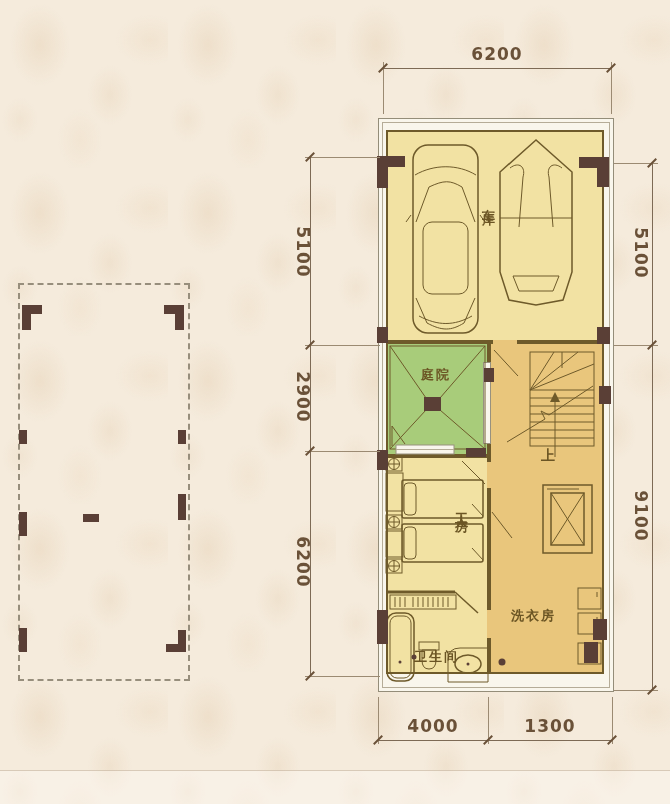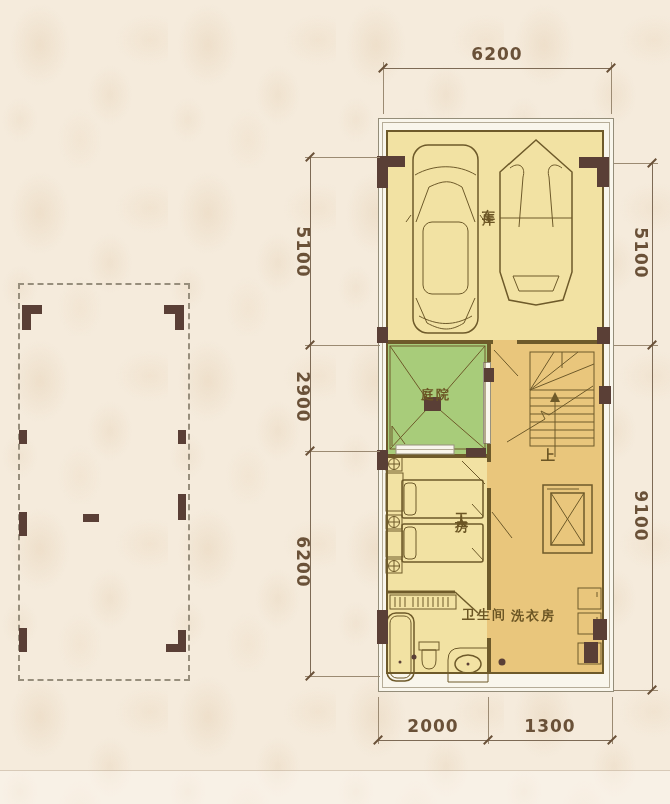--- a/index.html
+++ b/index.html
@@ -195,23 +195,23 @@
   <div class="col" style="left:377px;top:327px;width:11px;height:16px;"></div>
   <div class="col" style="left:597px;top:327px;width:13px;height:17px;"></div>
   <div class="col" style="left:599px;top:386px;width:12px;height:18px;"></div>
   <div class="col" style="left:377px;top:450px;width:11px;height:20px;"></div>
   <div class="col" style="left:377px;top:610px;width:11px;height:34px;"></div>
   <div class="col" style="left:484px;top:368px;width:10px;height:14px;"></div>
   <div class="col" style="left:466px;top:448px;width:20px;height:9px;"></div>
   <div class="col" style="left:584px;top:642px;width:14px;height:21px;"></div>
 
   <div class="room-label v-label" style="left:480px;top:198px;">车库</div>
-  <div class="room-label h-label" style="left:421px;top:388px;">庭院</div>
+  <div class="room-label h-label" style="left:421px;top:368px;">庭院</div>
   <div class="room-label v-label" style="left:453px;top:502px;">工人房</div>
-  <div class="room-label h-label" style="left:414px;top:608px;margin-left:48px;">卫生间</div>
+  <div class="room-label h-label" style="left:414px;top:650px;">卫生间</div>
   <div class="room-label h-label" style="left:511px;top:609px;">洗衣房</div>
   <div class="room-label" style="left:541px;top:447px;font-size:14px;">上</div>
 
   <div class="dim-line" style="left:383px;top:68px;width:228px;height:1px;"></div>
   <div class="ext-line" style="left:383px;top:62px;width:1px;height:52px;"></div>
   <div class="ext-line" style="left:611px;top:62px;width:1px;height:52px;"></div>
   <div class="tick" style="left:377px;top:67px;"></div>
   <div class="tick" style="left:605px;top:67px;"></div>
   <div class="dim-text" style="left:471px;top:44px;">6200</div>
 
@@ -238,16 +238,16 @@
   <div class="dim-text rot" style="left:615px;top:243px;">5100</div>
   <div class="dim-text rot" style="left:615px;top:506px;">9100</div>
 
   <div class="dim-line" style="left:378px;top:740px;width:234px;height:1px;"></div>
   <div class="ext-line" style="left:378px;top:697px;width:1px;height:47px;"></div>
   <div class="ext-line" style="left:488px;top:697px;width:1px;height:47px;"></div>
   <div class="ext-line" style="left:612px;top:697px;width:1px;height:47px;"></div>
   <div class="tick" style="left:372px;top:739px;"></div>
   <div class="tick" style="left:482px;top:739px;"></div>
   <div class="tick" style="left:606px;top:739px;"></div>
-  <div class="dim-text" style="left:407px;top:716px;">2000</div>
+  <div class="dim-text" style="left:407px;top:716px;">4000</div>
   <div class="dim-text" style="left:524px;top:716px;">1300</div>
 
 </div>
 
 </body></html>

